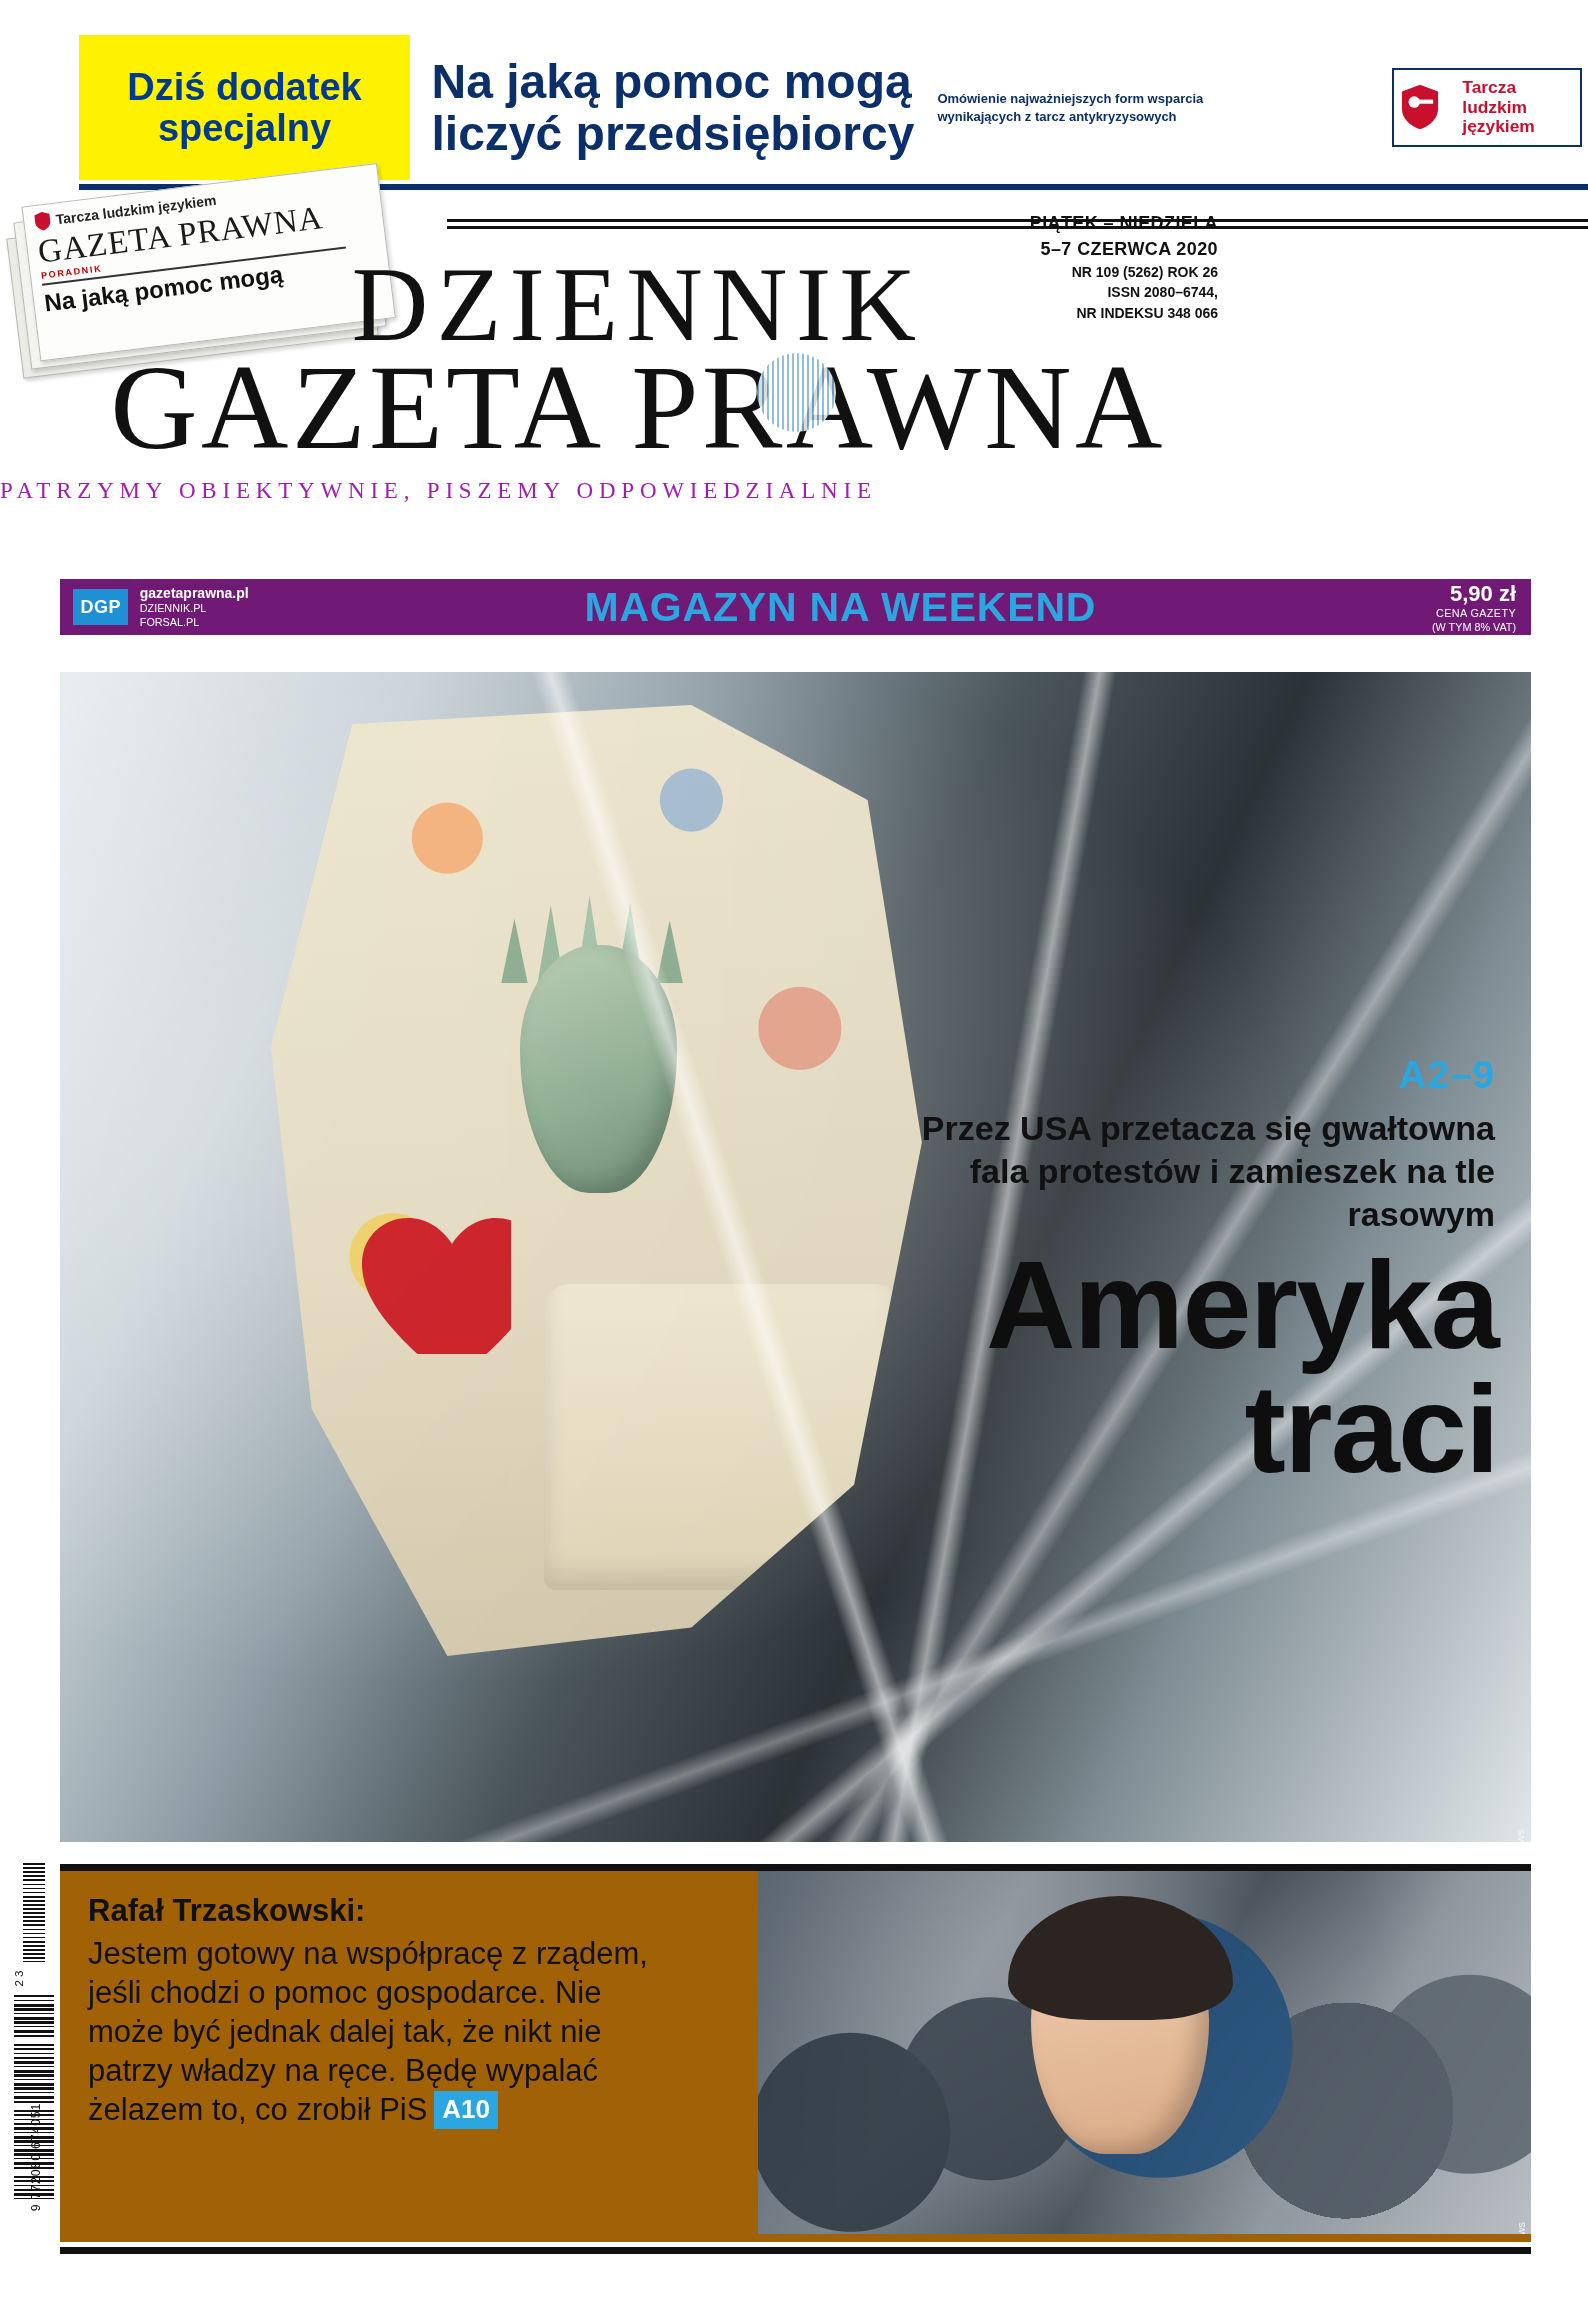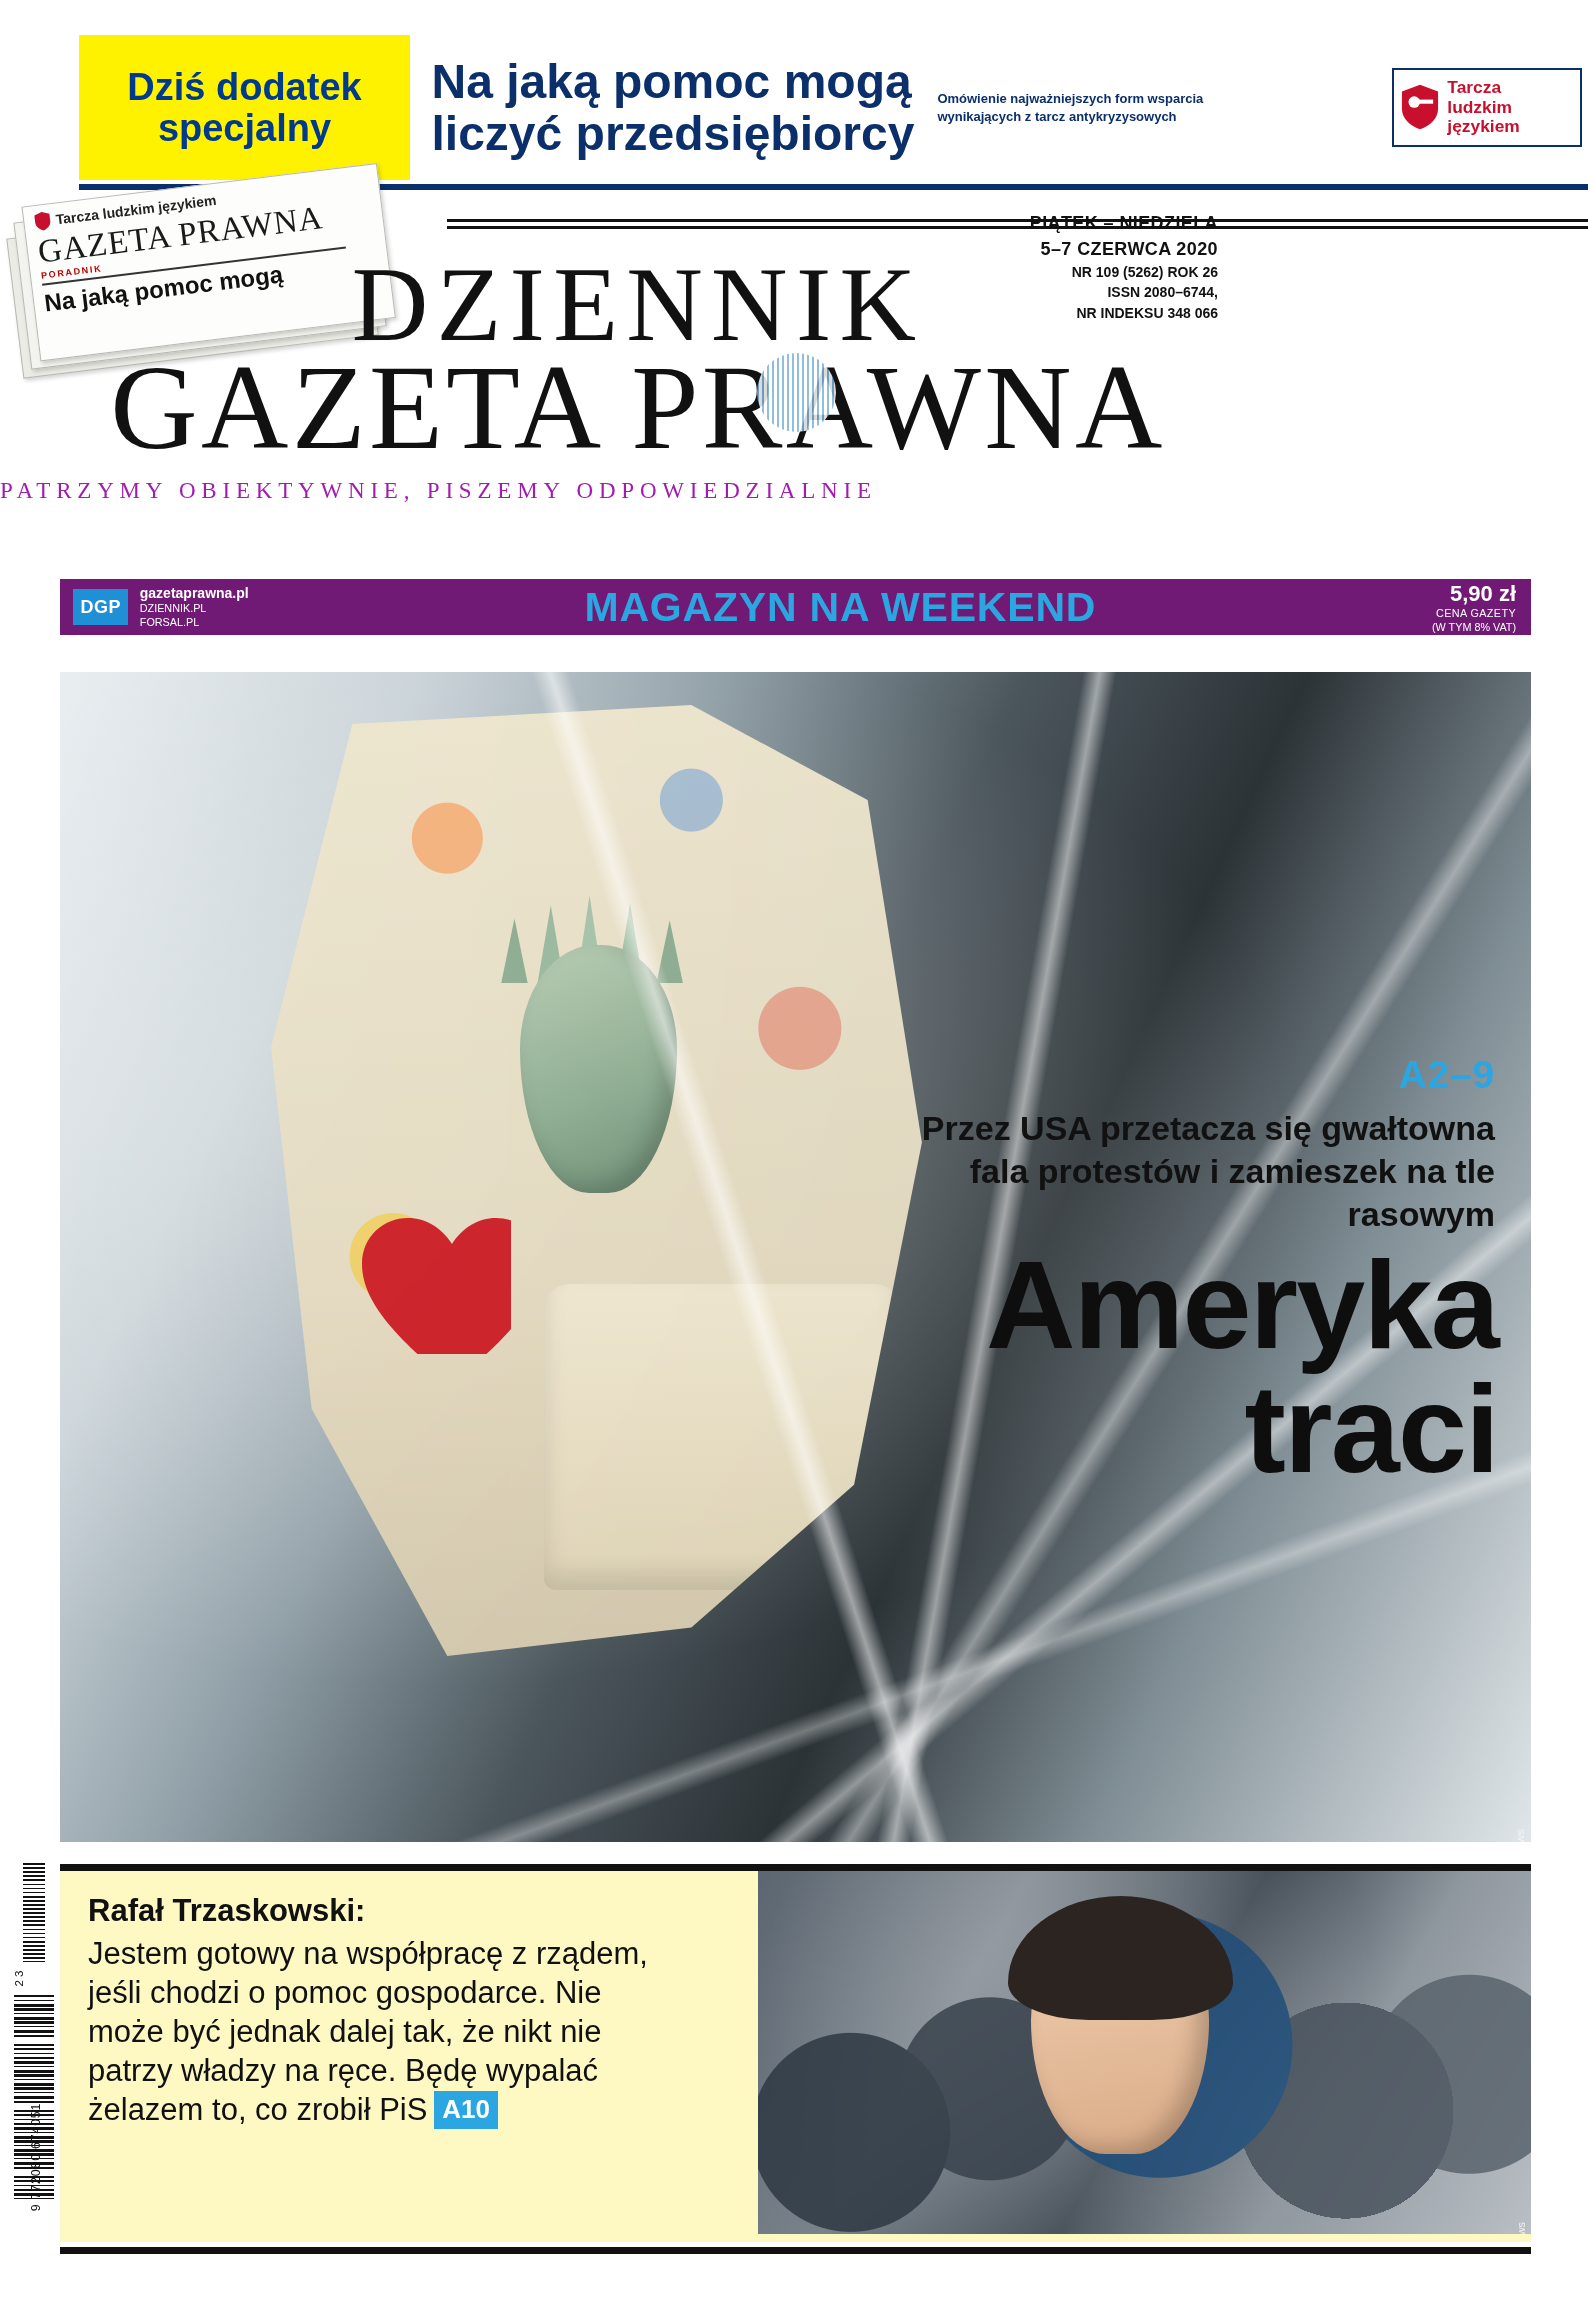--- a/index.html
+++ b/index.html
@@ -75,21 +75,21 @@
   }
   .promo-logo {
     width: 190px;
     margin-right: 8.3px;
     align-self: center;
     border: 2.5px solid #0b2f6b;
     box-sizing: border-box;
     padding: 8.3px 6.6px;
     display: flex;
     align-items: center;
-    gap: 7px;
+    gap: 22px;
     background: #fff;
   }
   .shield {
     width: 40px;
     height: 46px;
     flex: none;
     position: relative;
   }
   .shield svg { display: block; }
   .promo-logo-text {
@@ -355,21 +355,21 @@
     transform-origin: right bottom;
     font-size: 11.6px;
     color: #f4f4f4;
     white-space: nowrap;
   }
 
   
   .bottom {
     position: absolute;
     left: 60px; top: 1864px; width: 1471px; height: 371px;
-    background: #fef9c3;
+    background: #a16207;
     border-top: 7.4px solid #111;
     overflow: hidden;
   }
   .bottom-photo {
     position: absolute;
     right: 0; top: 0; width: 773px; height: 363px;
     background:
       radial-gradient(circle at 40% 38%, rgba(255,255,255,.28), transparent 60%),
       linear-gradient(120deg,#5c6670 0%, #7a838c 28%, #3d4751 52%, #8e969e 72%, #b9bfc4 100%);
     overflow: hidden;

